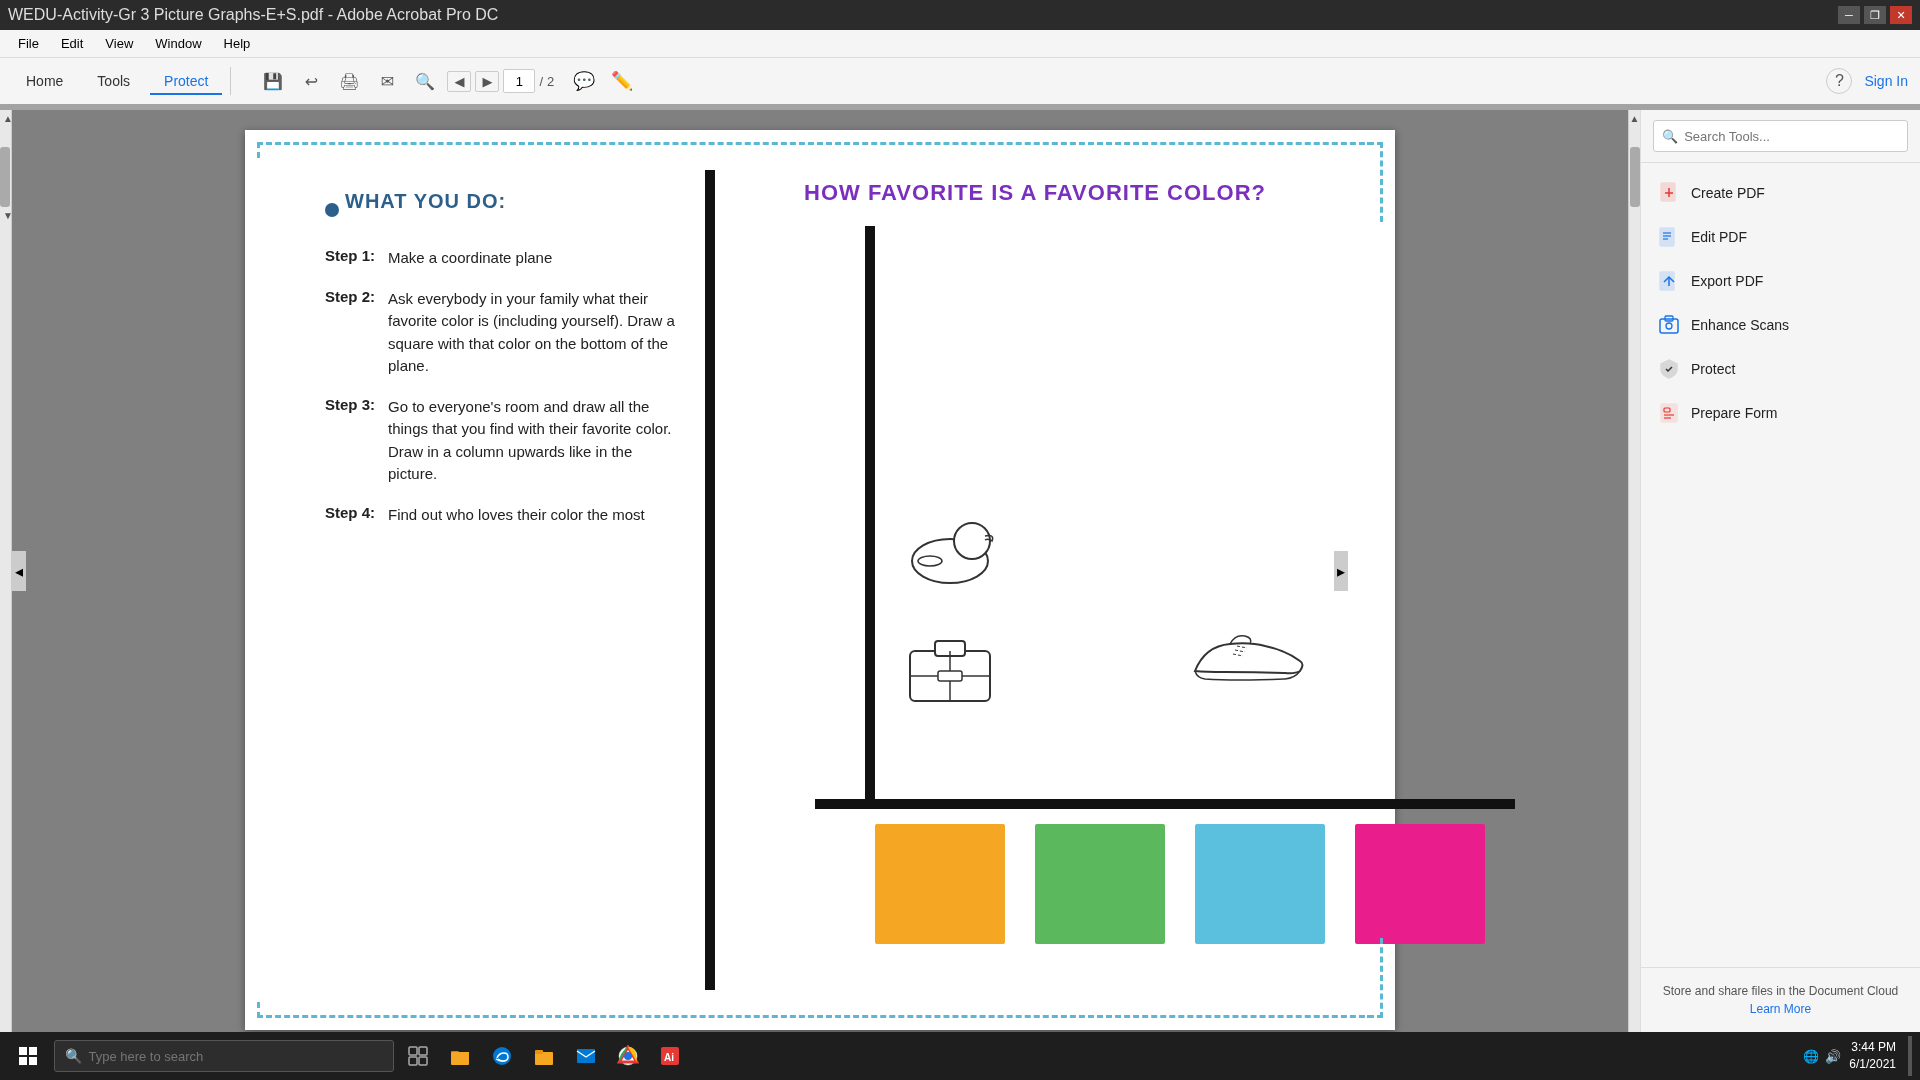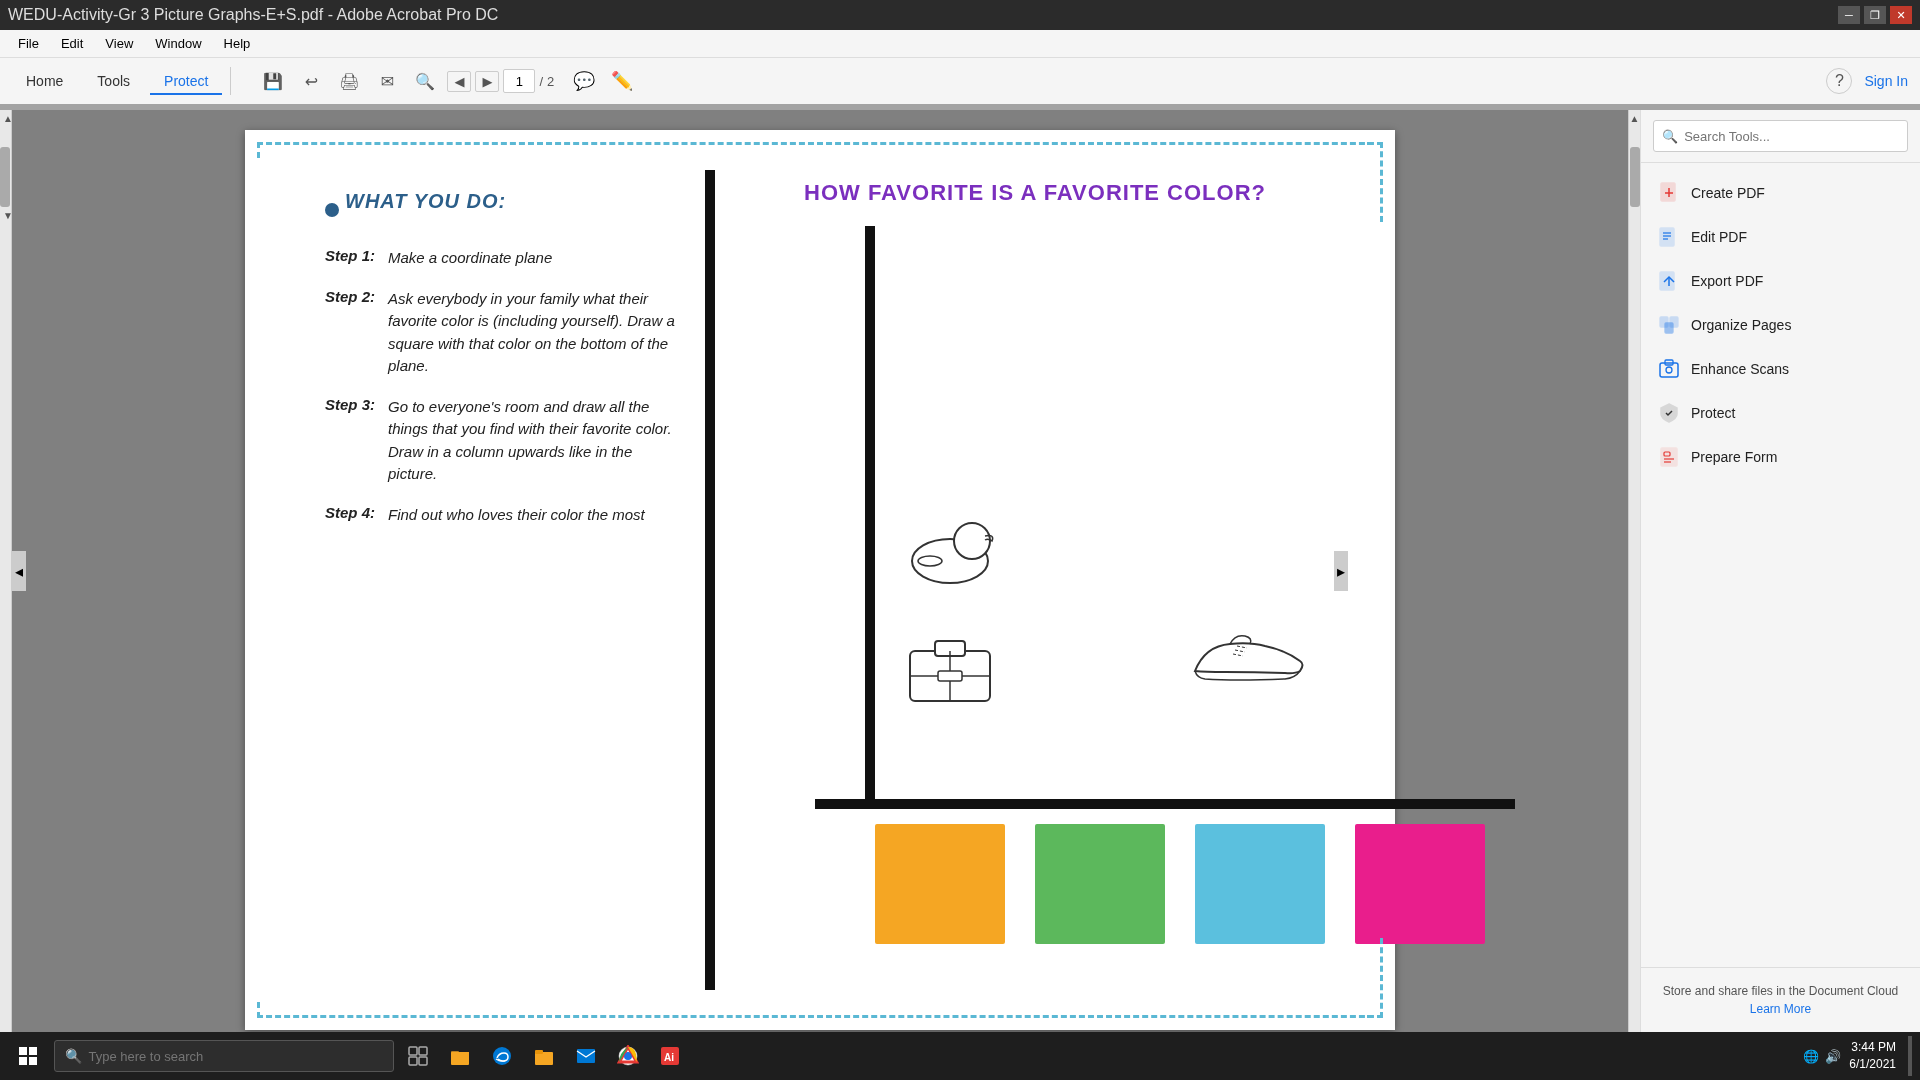--- a/index.html
+++ b/index.html
@@ -130,21 +130,20 @@
     
     .pdf-content {
       display: flex;
       gap: 0;
       width: 100%;
       height: 100%;
     }
     .left-instructions {
       width: 420px;
       padding: 10px 20px 10px 40px;
-      font-style: italic;
     }
     .divider-vertical {
       width: 10px;
       background: #111;
       min-height: 600px;
     }
     .right-graph {
       flex: 1;
       padding: 10px 20px;
       position: relative;
@@ -581,30 +580,20 @@
           <svg width="22" height="22" viewBox="0 0 22 22">
             <rect x="2" y="2" width="14" height="18" rx="1" fill="#1a73e8" opacity="0.15" stroke="#1a73e8" stroke-width="1.5"></rect>
             <polyline points="6,12 11,7 16,12" stroke="#1a73e8" stroke-width="1.5" fill="none"></polyline>
             <line x1="11" y1="7" x2="11" y2="16" stroke="#1a73e8" stroke-width="1.5"></line>
           </svg>
         </div>
         <span>Export PDF</span>
       </div>
 
 
-      <div class="tool-item">
-        <div class="tool-icon blue">
-          <svg width="22" height="22" viewBox="0 0 22 22">
-            <rect x="2" y="3" width="8" height="10" rx="1" fill="#1a73e8" opacity="0.2" stroke="#1a73e8" stroke-width="1.3"></rect>
-            <rect x="12" y="3" width="8" height="10" rx="1" fill="#1a73e8" opacity="0.2" stroke="#1a73e8" stroke-width="1.3"></rect>
-            <rect x="7" y="9" width="8" height="10" rx="1" fill="#1a73e8" opacity="0.4" stroke="#1a73e8" stroke-width="1.3"></rect>
-          </svg>
-        </div>
-        <span>Organize Pages</span>
-      </div>
 
       <div class="tool-item">
         <div class="tool-icon blue">
           <svg width="22" height="22" viewBox="0 0 22 22">
             <rect x="2" y="5" width="18" height="14" rx="2" fill="none" stroke="#1a73e8" stroke-width="1.5"></rect>
             <rect x="7" y="2" width="8" height="5" rx="1" fill="none" stroke="#1a73e8" stroke-width="1.3"></rect>
             <circle cx="11" cy="12" r="3" fill="none" stroke="#1a73e8" stroke-width="1.3"></circle>
           </svg>
         </div>
         <span>Enhance Scans</span>

